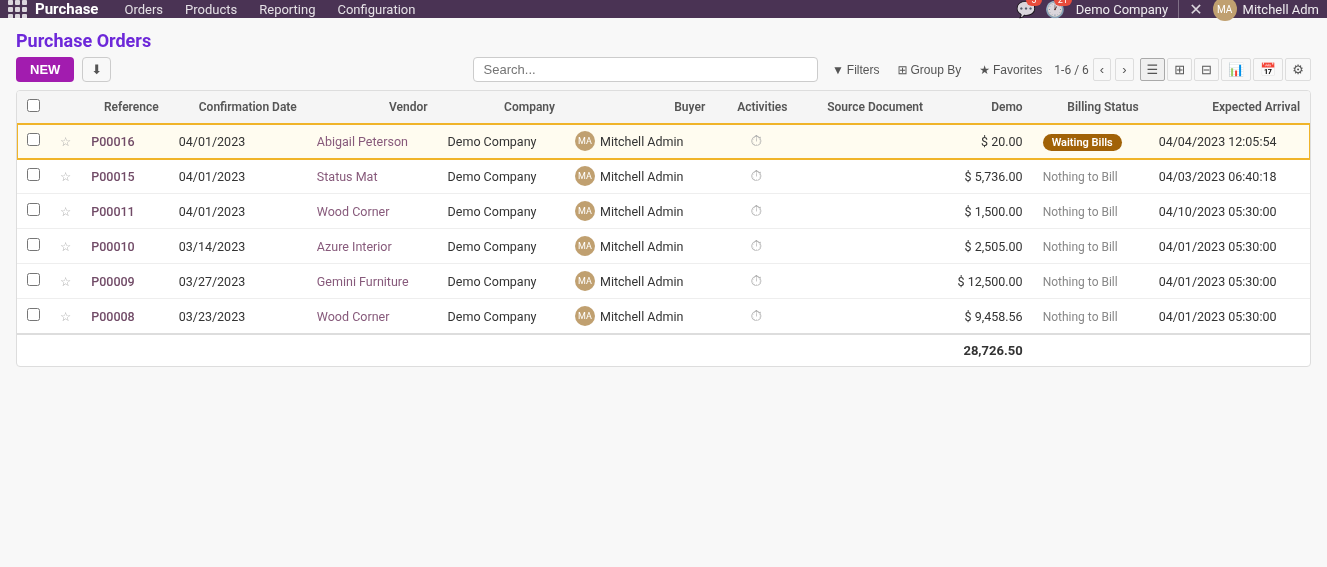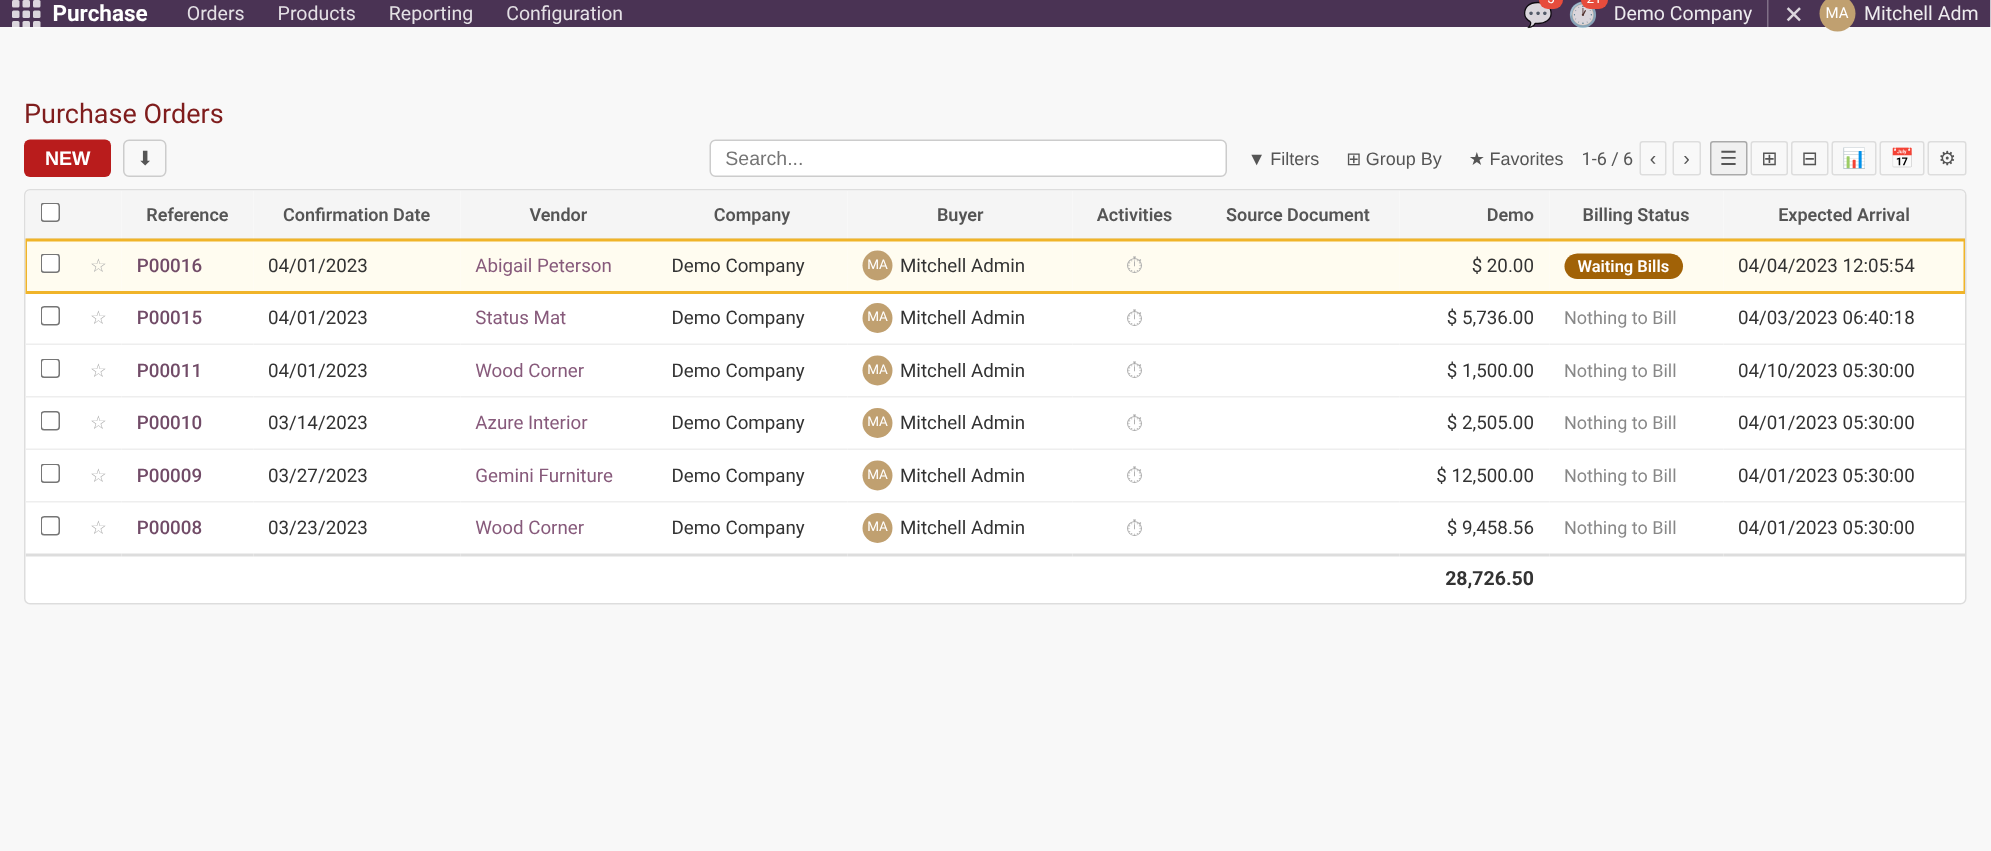--- a/index.html
+++ b/index.html
@@ -102,26 +102,25 @@
       font-size: 16px;
       cursor: pointer;
     }
 
     
     .page-content {
       padding: 12px 16px;
     }
     .page-title {
       font-size: 18px;
-      font-weight: 400;
-      color: #7f1d1d;
-      margin-top: 36px;
+      font-weight: 700;
+      color: #6d28d9;
     }
     .btn-new {
-      background: #b91c1c;
+      background: #a21caf;
       color: #fff;
       border: none;
       padding: 5px 14px;
       border-radius: 4px;
       font-size: 13px;
       font-weight: 600;
       cursor: pointer;
     }
     .btn-icon {
       background: none;
@@ -193,21 +192,21 @@
     table {
       width: 100%;
       border-collapse: collapse;
     }
     thead tr {
       background: #f5f5f5;
       border-bottom: 1px solid #ddd;
     }
     thead th {
       padding: 8px 10px;
-      text-align: center;
+      text-align: right;
       font-weight: 600;
       color: #555;
       font-size: 12px;
       white-space: nowrap;
     }
     tbody tr {
       border-bottom: 1px solid #eee;
     }
     tbody td {
       padding: 7px 10px;

